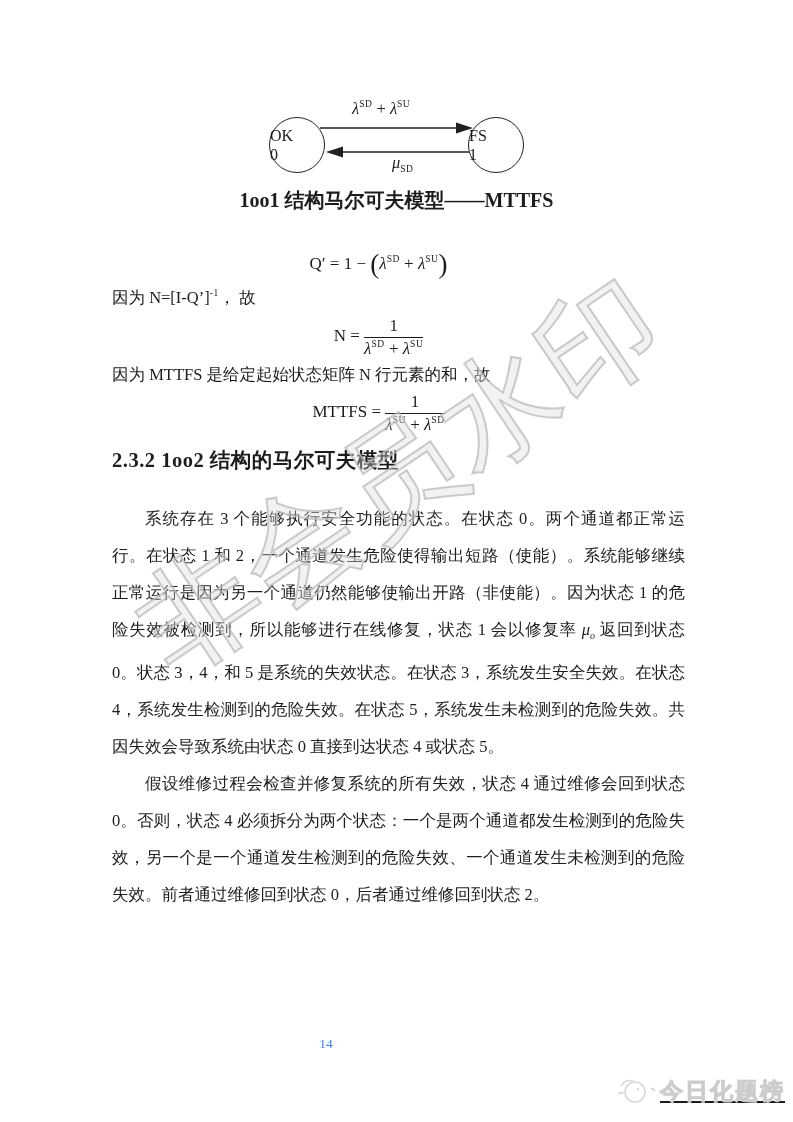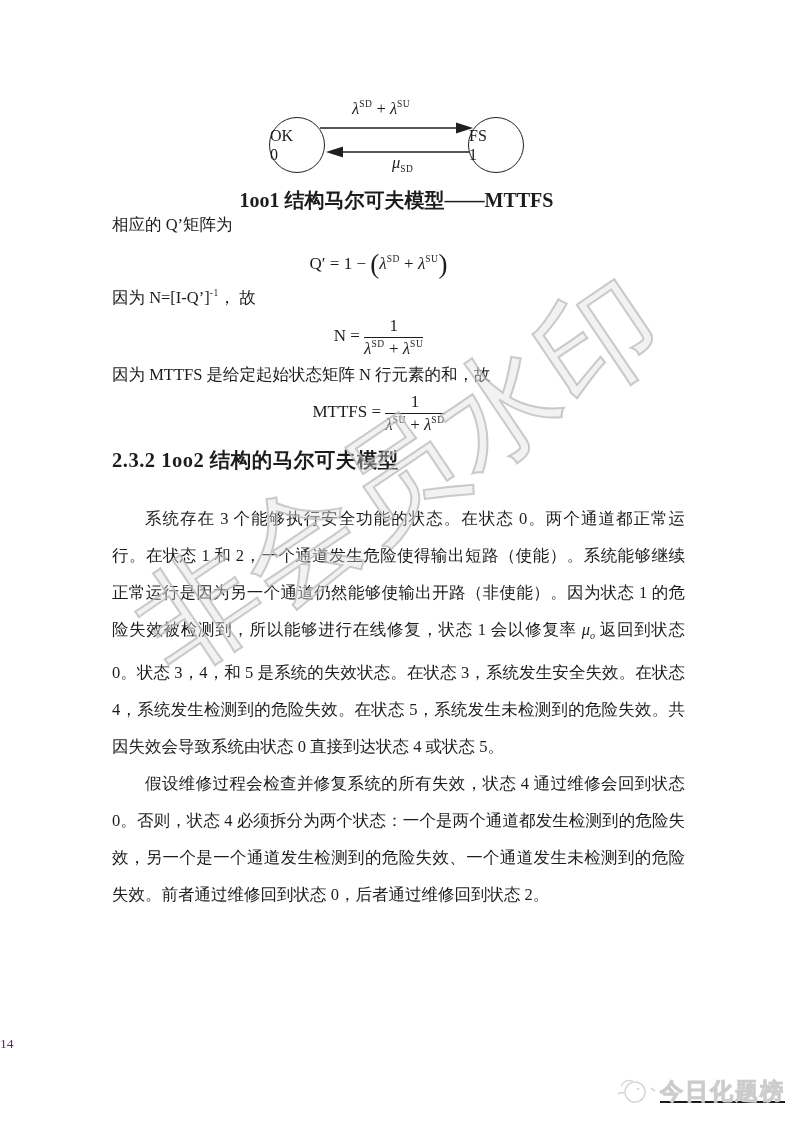--- a/index.html
+++ b/index.html
@@ -52,21 +52,21 @@
   
   .heading { position:absolute; left:112px; top:446px; font-size:20.5px;
     font-weight:bold; letter-spacing:0.5px; z-index:1; }
   .bodytext { position:absolute; left:112px; top:500px; width:573px;
     font-size:16.5px; line-height:37px; text-align:justify;
     text-justify:inter-character; z-index:1; }
   .bodytext p { text-indent:2em; }
   .mu-sub { font-size:10px; vertical-align:-4px; font-style:italic; }
   
   .page-number { position:absolute; left:0; top:1036px; width:652px;
-    text-align:left; font-size:13.5px; color:#701a75; z-index:1; }
+    text-align:center; font-size:13.5px; color:#3b82f6; z-index:1; }
   .brand { position:absolute; right:8px; top:1074px; display:flex;
     align-items:center; gap:3px; z-index:1;text-decoration:underline; }
   .brand-text {
     font-size:23px; font-weight:bold; letter-spacing:2px;
     color:#e3e3e3; -webkit-text-stroke:1px #cccccc;
     font-family:"Liberation Sans","DejaVu Sans",sans-serif;
   }
 </style>
 </head>
 <body>
@@ -86,21 +86,20 @@
     </div>
     <div class="node node-fs">
       <span>FS</span>
       <span>1</span>
     </div>
     <div class="t-label"><span class="lam">λ</span><span class="supsc">SD</span><span> + </span><span class="lam">λ</span><span class="supsc">SU</span></div>
     <div class="b-label"><span class="mu">μ</span><span class="subsc">SD</span></div>
   </div>
   <div class="caption">1oo1 结构马尔可夫模型——MTTFS</div>
 
-  <div class="lead lead-q">相应的 Q’矩阵为</div>
 
   <div class="formula formula-q"><span>Q′ = 1 − </span><span class="bigparen">(</span><span class="lam">λ</span><span class="supsc">SD</span><span> + </span><span class="lam">λ</span><span class="supsc">SU</span><span class="bigparen">)</span></div>
 
   <div class="lead lead-n"><span>因为 N=[I-Q’]</span><span class="supsc">-1</span><span>， 故</span></div>
 
   <div class="formula formula-n"><span>N = </span><span class="fraction"><span class="num">1</span><span class="den"><span class="lam">λ</span><span class="supsc">SD</span><span> + </span><span class="lam">λ</span><span class="supsc">SU</span></span></span></div>
 
   <div class="lead lead-mttfs">因为 MTTFS 是给定起始状态矩阵 N 行元素的和，故</div>
 
   <div class="formula formula-mttfs"><span>MTTFS = </span><span class="fraction"><span class="num">1</span><span class="den"><span class="lam">λ</span><span class="supsc">SU</span><span> + </span><span class="lam">λ</span><span class="supsc">SD</span></span></span></div>

